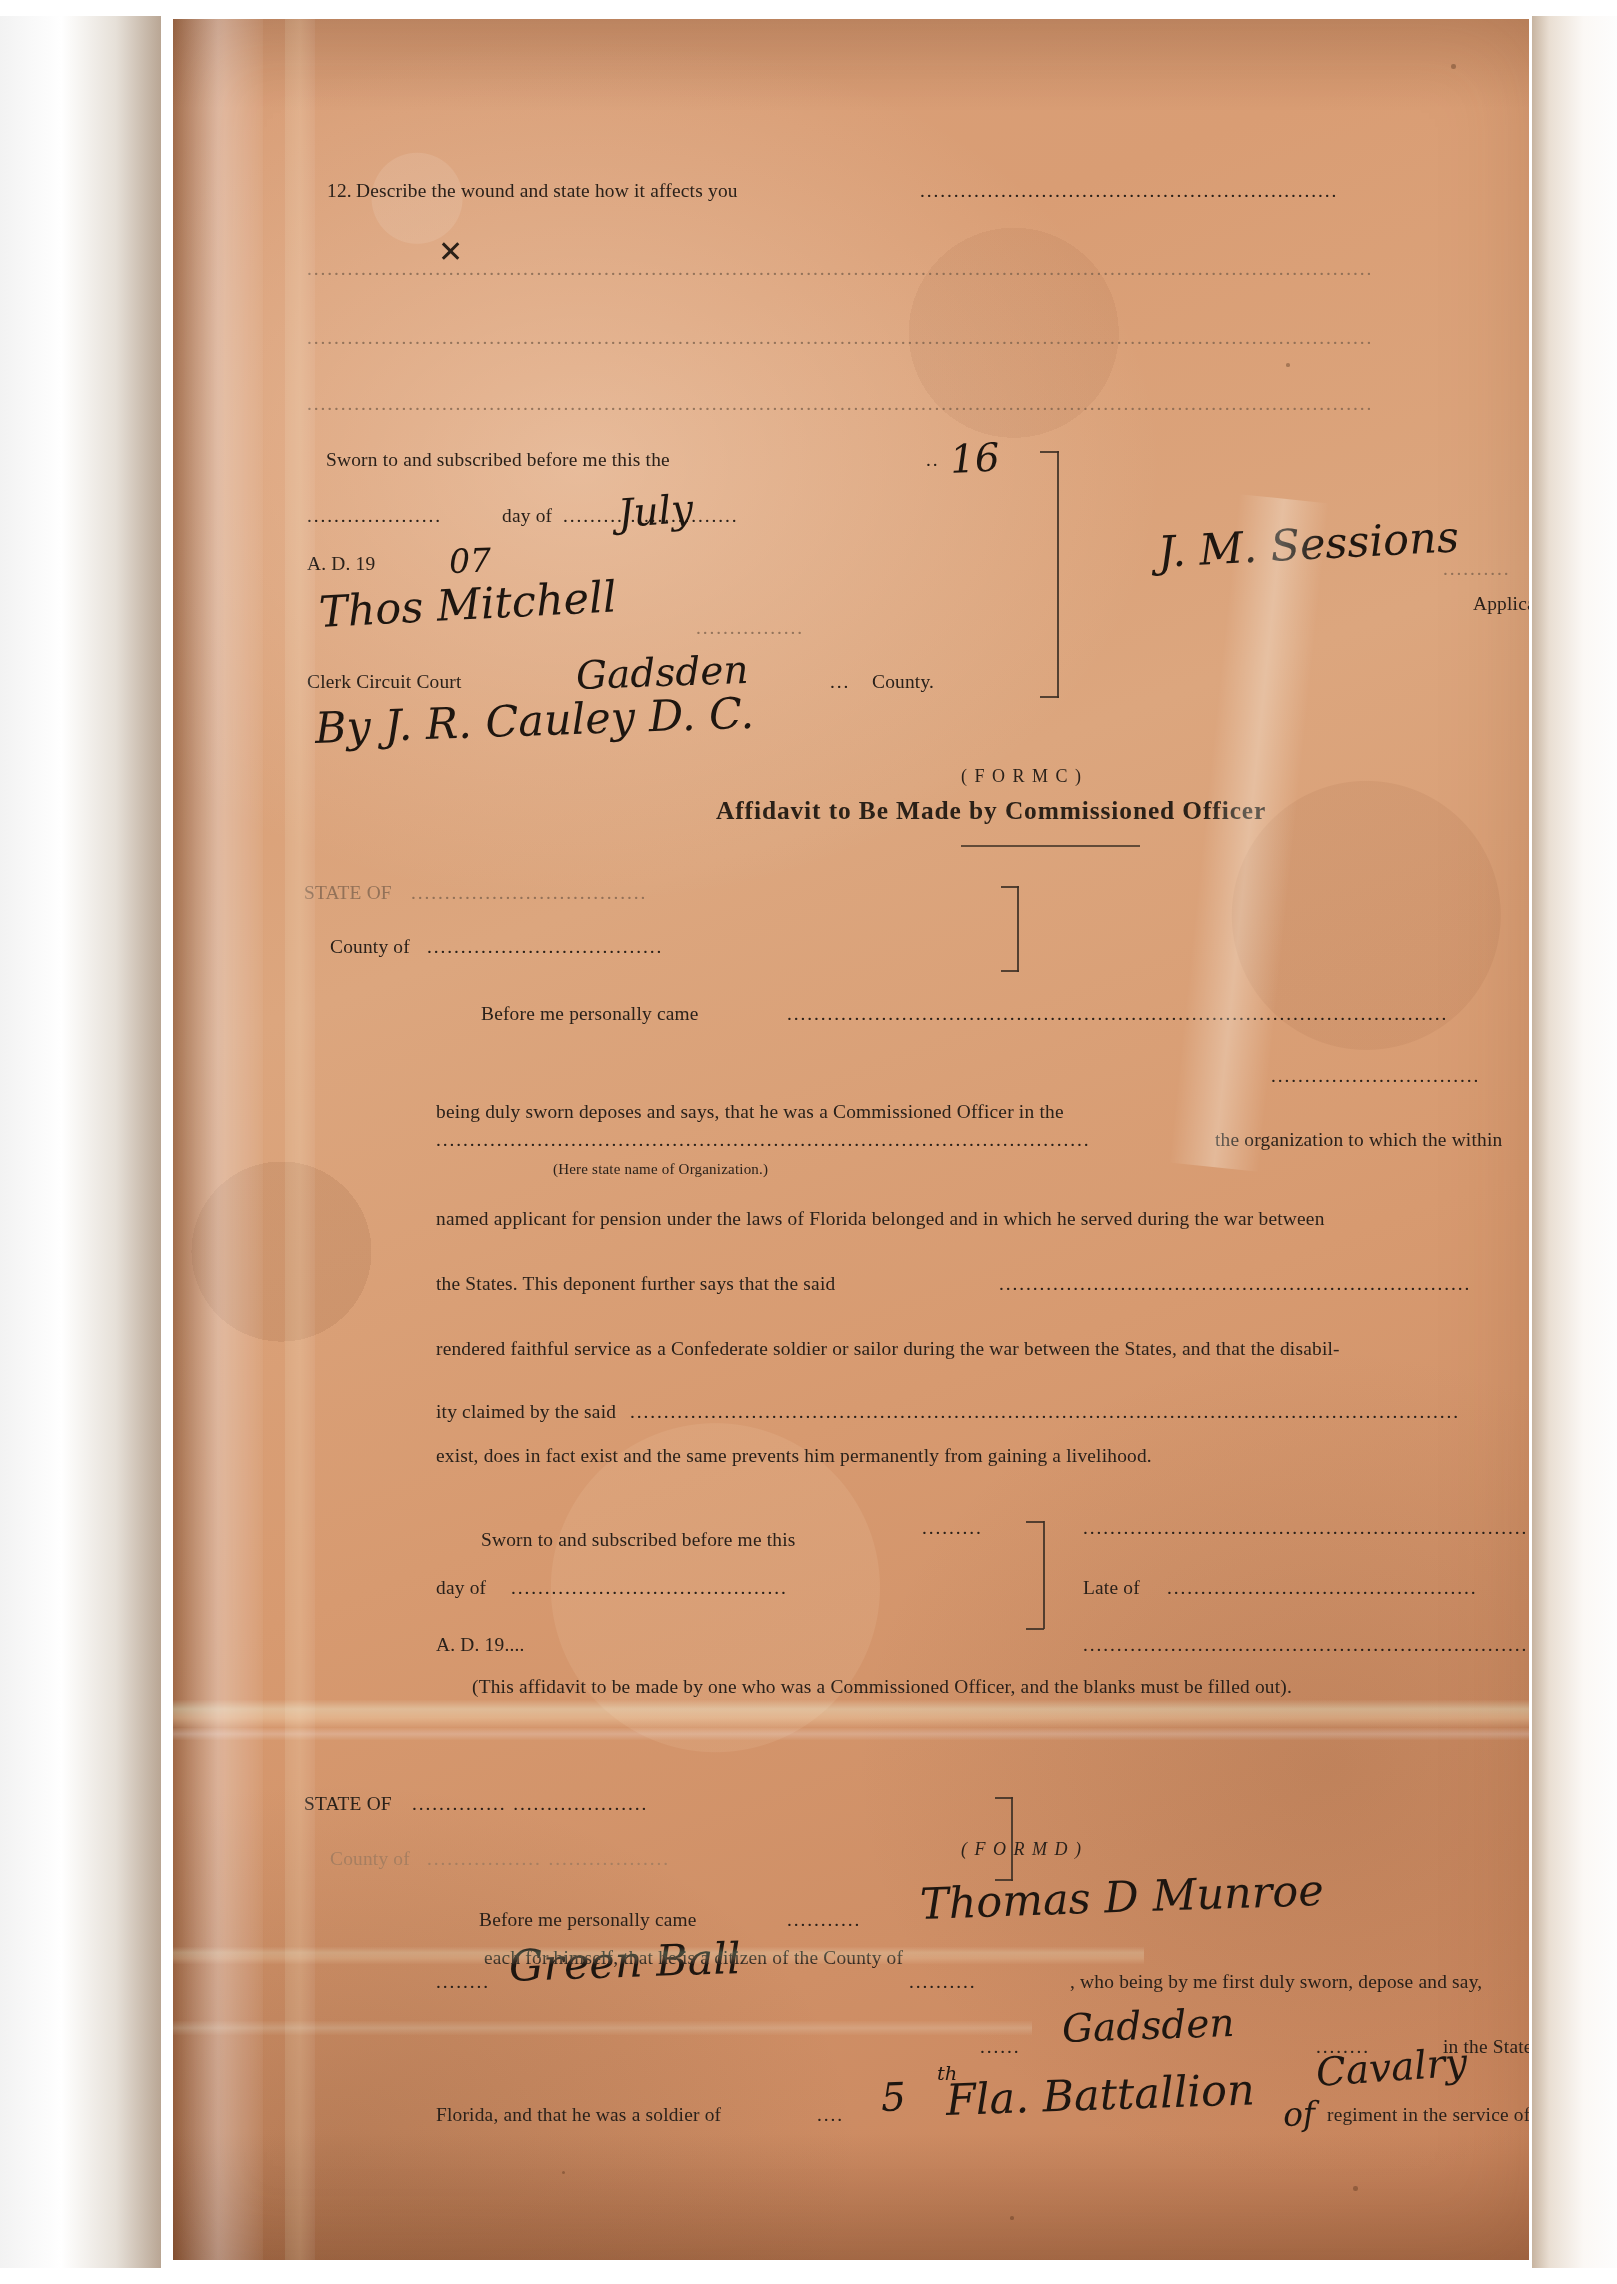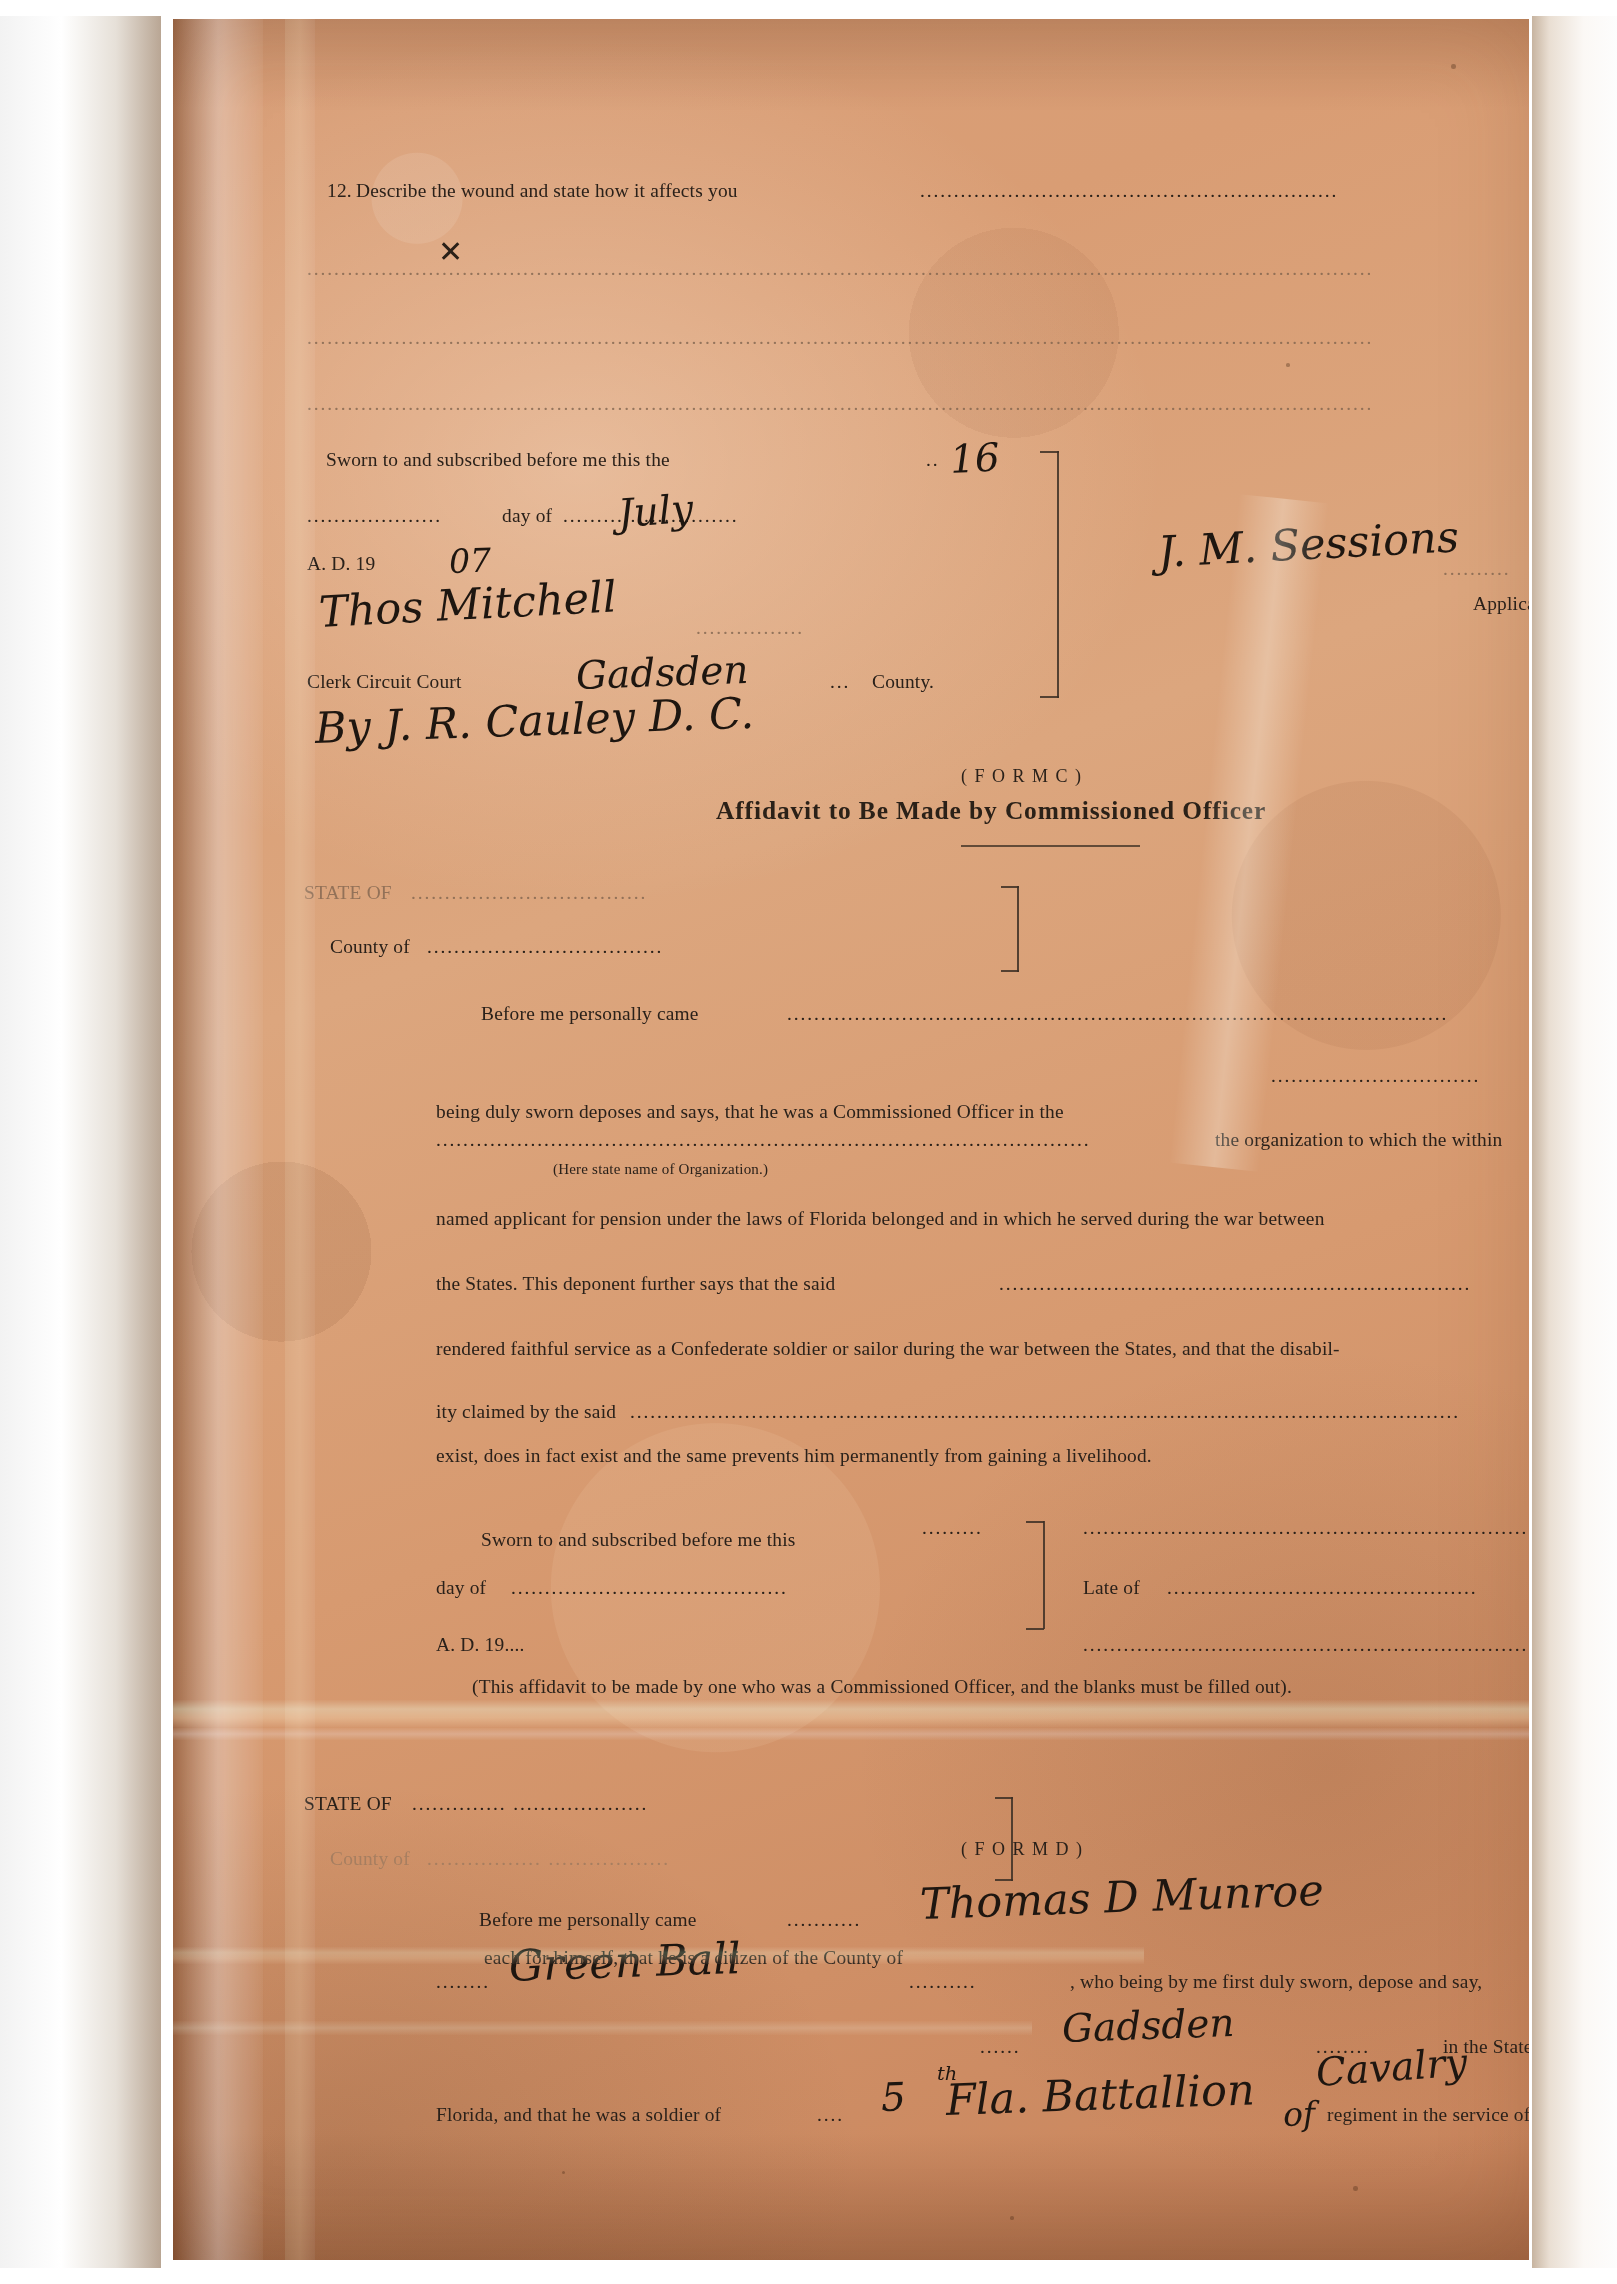--- a/index.html
+++ b/index.html
@@ -331,21 +331,21 @@
 
       <div class="ln sz19" style="left:263px; top:1615px;">A. D. 19....</div>
       <div class="ln sz19 dots" style="left:910px; top:1615px;">..........................................................................</div>
 
       <div class="bracket-v" style="left:870px; top:1502px; height:108px;"></div>
       <div class="bracket-h" style="left:853px; top:1502px; width:18px;"></div>
       <div class="bracket-h" style="left:853px; top:1609px; width:18px;"></div>
 
       <div class="ln sz19" style="left:299px; top:1657px;">(This affidavit to be made by one who was a Commissioned Officer, and the blanks must be filled out).</div>
 
-      <div class="ln formlabel" style="left:788px; top:1820px;">( F O R M   D )</div>
+      <div class="ln formlabel" style="left:788px; top:1820px;font-style:italic;">( F O R M   D )</div>
 
       <div class="ln sz19" style="left:131px; top:1774px;">STATE OF</div>
       <div class="ln sz19 dots" style="left:239px; top:1774px;">.............. ....................</div>
 
       <div class="ln sz19 vfaded" style="left:157px; top:1829px;">County of</div>
       <div class="ln sz19 dots vfaded" style="left:254px; top:1829px;">................. ..................</div>
 
       <div class="bracket-v" style="left:838px; top:1778px; height:84px;"></div>
       <div class="bracket-h" style="left:822px; top:1778px; width:18px;"></div>
       <div class="bracket-h" style="left:822px; top:1860px; width:18px;"></div>

